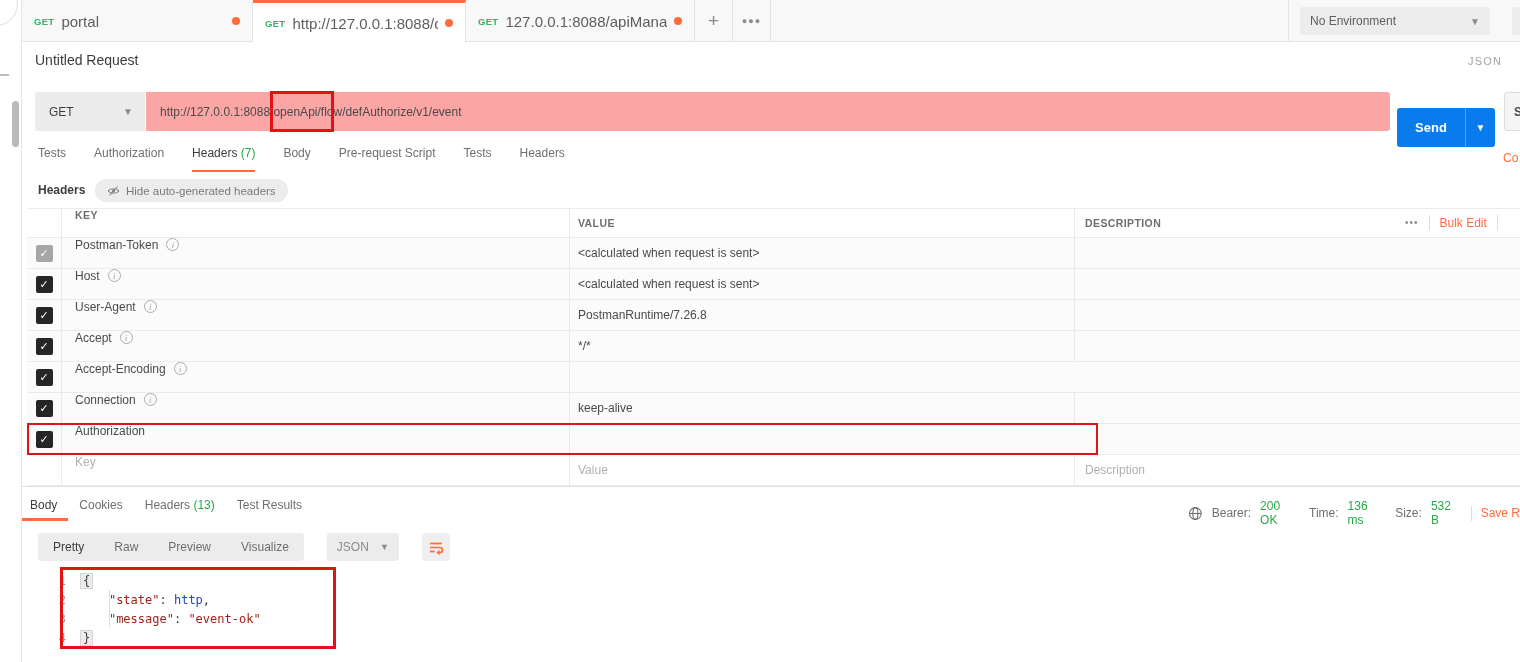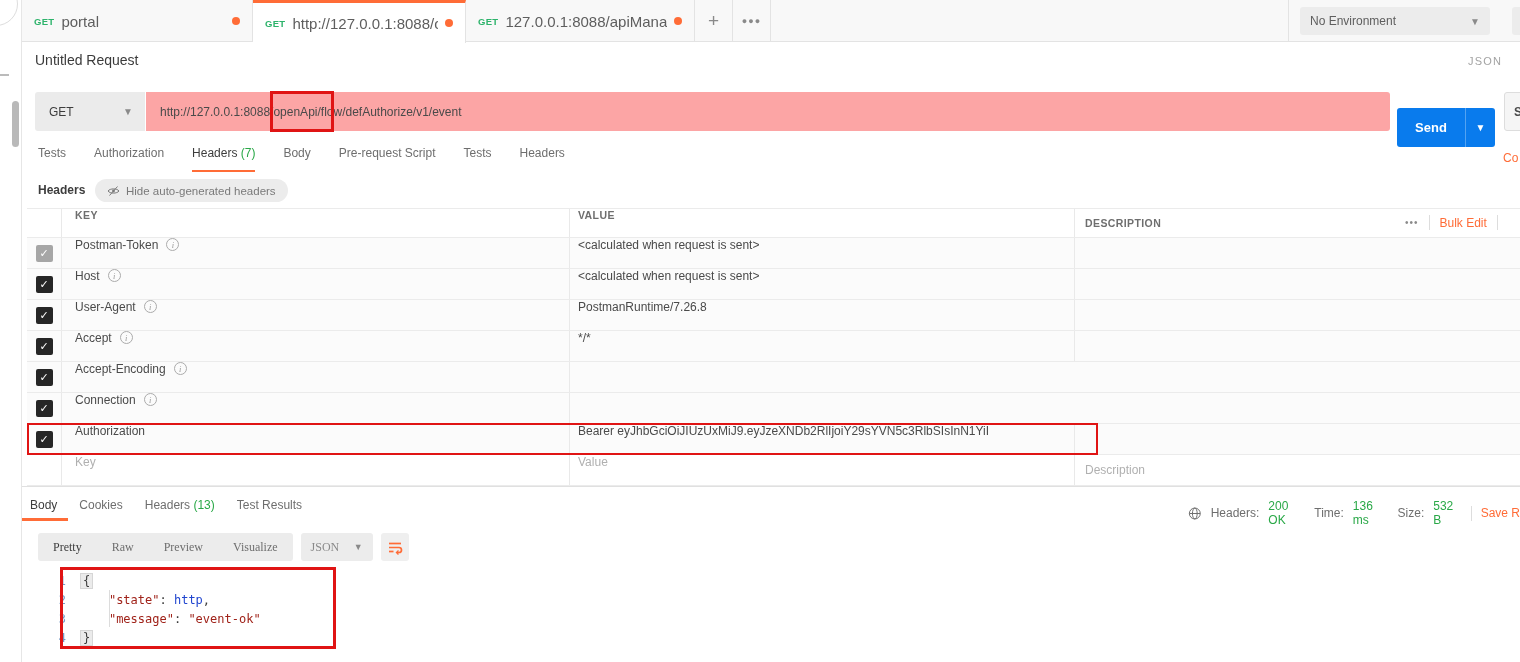--- a/index.html
+++ b/index.html
@@ -70,21 +70,21 @@
                display:flex; align-items:center; gap:6px; padding:0 12px; color:#7a7a7a;
                font-size:11.5px; cursor:pointer; }
 
   
   .hdr-table { position:absolute; left:27px; top:208px; width:1493px; }
   .t-row { display:flex; height:31px; border-bottom:1px solid #ebebeb; background:#fbfbfb; align-items:stretch; }
   .t-row.head { height:30px; background:#fff; border-top:1px solid #ebebeb; }
   .t-row.empty { background:#fff; }
   .c-cb   { width:35px; border-right:1px solid #e9e9e9; display:flex; align-items:center; justify-content:center; flex:none; }
   .c-key  { width:508px; border-right:1px solid #e9e9e9; display:flex; padding-left:13px; flex:none; }
-  .c-val  { width:505px; border-right:1px solid #e9e9e9; display:flex; padding-left:8px; flex:none; }
+  .c-val  { width:505px; border-right:1px solid #e9e9e9; display:flex; align-items:center; padding-left:8px; flex:none; }
   .c-desc { flex:1; display:flex; align-items:center; padding-left:10px; }
   .col-label { font-size:10.5px; font-weight:bold; color:#6e6e6e; letter-spacing:.4px; }
   .cell-text { color:#4a4a4a; font-size:12px; white-space:nowrap; }
   .placeholder { color:#b0b0b0; }
   .cb { width:17px; height:17px; background:#262626; border-radius:2px; color:#fff; font-size:11px;
         display:flex; align-items:center; justify-content:center; cursor:pointer; }
   .cb.disabled { background:#a6a6a6; }
   .info-icon { width:13px; height:13px; border:1px solid #ababab; border-radius:50%; color:#9a9a9a;
                font-size:8.5px; display:inline-flex; align-items:center; justify-content:center;
                margin-left:8px; font-family:"Liberation Serif", serif; font-style:italic; flex:none; }
@@ -104,21 +104,21 @@
   .resp-tabs { position:absolute; left:30px; top:498px; display:flex; gap:22px; }
   .resp-tab { color:#6e6e6e; font-size:12px; cursor:pointer; white-space:nowrap; }
   .resp-tab.active { color:#3d3d3d; }
   .resp-tab .cnt { color:#29a847; }
   .resp-underline { position:absolute; left:22px; top:518px; width:46px; height:3px; background:#ff6c37; }
   .resp-meta { position:absolute; left:1188px; top:499px; display:flex; align-items:center; gap:9px; }
   .meta-label { color:#6e6e6e; font-size:12px; }
   .meta-value { color:#29a847; font-size:12px; }
   .save-resp { color:#ff6c37; font-size:12px; white-space:nowrap; cursor:pointer; }
 
-  .view-bar { position:absolute; left:38px; top:533px; height:28px; display:flex; gap:8px;font-family:Liberation Serif, serif; }
+  .view-bar { position:absolute; left:38px; top:533px; height:28px; display:flex; gap:23px; }
   .seg { display:flex; background:#ececec; border-radius:3px; }
   .seg-item { padding:0 15px; line-height:28px; color:#6e6e6e; font-size:12px; cursor:pointer; }
   .seg-item.active { color:#3d3d3d; }
   .lang-pill { width:72px; background:#ececec; border-radius:3px; display:flex; align-items:center;
                padding:0 10px; color:#8a8a8a; font-size:12px; cursor:pointer; }
   .lang-pill .caret { margin-left:auto; font-size:9px; }
   .wrap-pill { width:28px; background:#efefef; border-radius:3px; display:flex; align-items:center;
                justify-content:center; cursor:pointer; }
 
   
@@ -299,32 +299,32 @@
       <div class="c-desc"></div>
     </div>
     <div class="t-row">
       <div class="c-cb">
         <div class="cb">✓</div>
       </div>
       <div class="c-key">
         <span class="cell-text key-text">Connection</span>
         <span class="info-icon">i</span>
       </div>
+      <div class="c-val">
+        <span class="cell-text val-text">keep-alive</span>
+      </div>
       <div class="c-desc"></div>
     </div>
     <div class="t-row">
       <div class="c-cb">
         <div class="cb">✓</div>
       </div>
       <div class="c-key">
         <span class="cell-text key-text">Authorization</span>
         </div>
-      <div class="c-val">
-        <span class="cell-text val-text">Bearer eyJhbGciOiJIUzUxMiJ9.eyJzeXNDb2RlIjoiY29sYVN5c3RlbSIsInN1YiI</span>
-      </div>
       <div class="c-desc"></div>
     </div>
 
 <div class="t-row empty">
     <div class="c-cb"></div>
     <div class="c-key">
         <span class="cell-text placeholder">Key</span>
       </div>
     <div class="c-val">
         <span class="cell-text placeholder">Value</span>
@@ -361,21 +361,21 @@
     </div>
 </div>
 <div class="resp-underline"></div>
 
 <div class="resp-meta">
   <svg width="15" height="15" viewBox="0 0 15 15" fill="none" stroke="#6e6e6e" stroke-width="1.1">
     <circle cx="7.5" cy="7.5" r="6"></circle>
     <ellipse cx="7.5" cy="7.5" rx="2.6" ry="6"></ellipse>
     <line x1="1.5" y1="7.5" x2="13.5" y2="7.5"></line>
   </svg>
-  <span class="meta-label">Headers:</span>
+  <span class="meta-label">Bearer:</span>
   <span class="meta-value">200 OK</span>
   <span class="meta-label">Time:</span>
   <span class="meta-value">136 ms</span>
   <span class="meta-label">Size:</span>
   <span class="meta-value">532 B</span>
   <span class="v-div"></span>
   <span class="save-resp">Save R</span>
 </div>
 
 <div class="view-bar">

